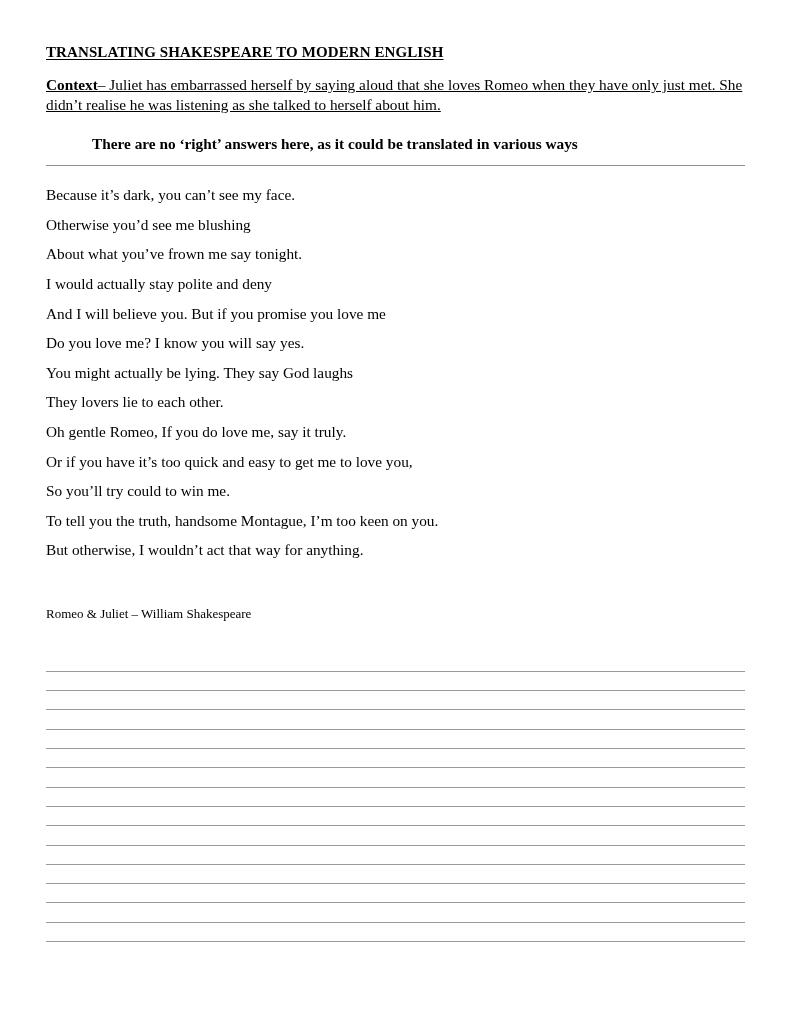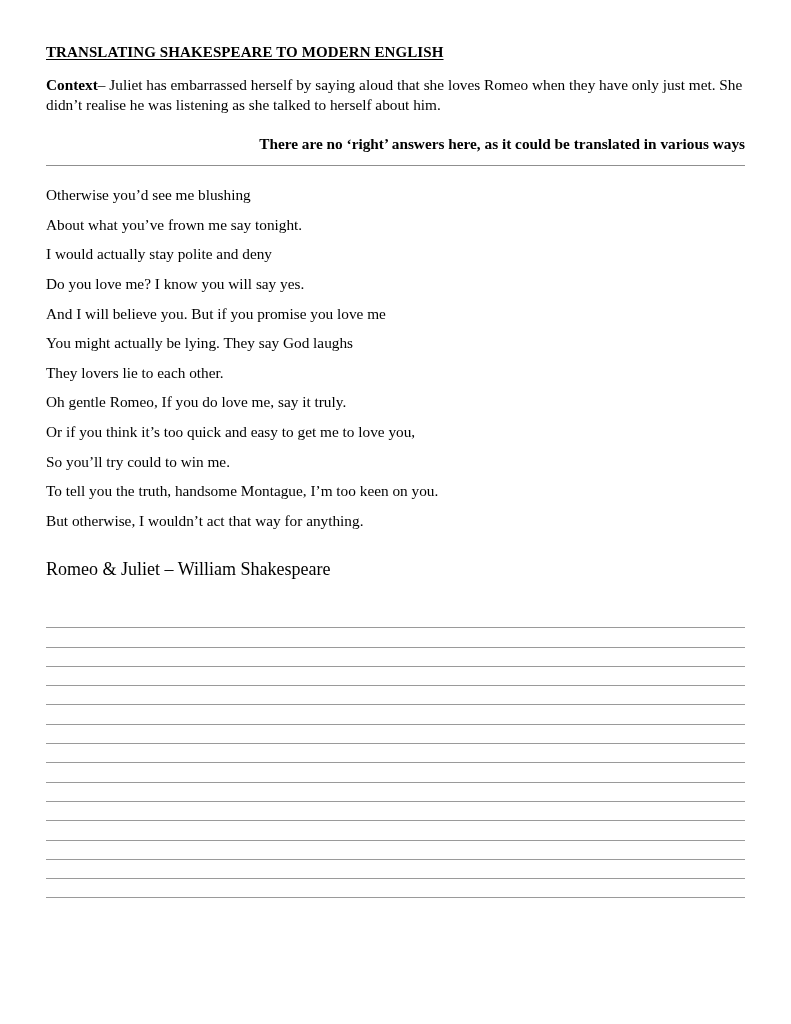--- a/index.html
+++ b/index.html
@@ -32,31 +32,32 @@
     letter-spacing: 0.1px;
     margin: 0 0 14px 0;
     line-height: 1.15;
   }
   .context-para {
     font-size: 15.3px;
     line-height: 19.5px;
     margin: 0 0 20px 0;
     text-align: left;
     max-width: 700px;
+    text-decoration: underline;
   }
   .context-label {
     font-weight: bold;
   }
   .subtitle {
     font-size: 15.3px;
     font-weight: bold;
     line-height: 19px;
     margin: 8px 0 0 0;
     padding-left: 46px;
-    text-align: right;
+    text-align: left;
   }
   .divider {
     border: 0;
     border-top: 1px solid #8f8f8f;
     margin: 12px 0 0 0;
     width: 699px;
     height: 0;
   }
   .poem {
     list-style: none;
@@ -64,23 +65,23 @@
     padding: 0;
     margin-top: 14px;
   }
   .poem-line {
     font-size: 15.3px;
     line-height: 29.6px;
     height: 29.6px;
     white-space: pre;
   }
   .attribution {
-    font-size: 18px;
+    font-size: 13px;
     line-height: 29.6px;
-    margin-top: 20px;
+    margin-top: 34px;
     white-space: pre;
   }
   .ruled-lines {
     margin-top: 24px;
   }
   .ruled-line {
     width: 699px;
     height: 19.3px;
     border-bottom: 1px solid #9a9a9a;
     box-sizing: border-box;
@@ -95,29 +96,30 @@
 
   <p class="context-para">
     <span class="context-label">Context</span><span>– Juliet  has embarrassed herself by saying aloud that she loves Romeo when they have only just met. She didn’t realise he was listening as she talked to herself about him.</span>
   </p>
 
   <p class="subtitle">There are no ‘right’ answers here, as it could be translated in various ways</p>
 
   <hr class="divider">
 
   <div class="poem">
+    <div class="poem-line">Because it’s dark, you can’t see my face.</div>
     <div class="poem-line">Otherwise you’d see me blushing</div>
     <div class="poem-line">About what you’ve frown me say tonight.</div>
     <div class="poem-line">I would actually stay polite and deny</div>
+    <div class="poem-line">And I will believe you. But if you promise you love me</div>
     <div class="poem-line">Do you love me? I know you will say yes.</div>
-    <div class="poem-line">And I will believe you. But if you promise you love me</div>
     <div class="poem-line">You might actually be lying. They say God laughs</div>
     <div class="poem-line">They lovers lie to each other.</div>
     <div class="poem-line">Oh gentle Romeo, If you do love me, say it truly.</div>
-    <div class="poem-line">Or if you think it’s too quick and easy to get me to love you,</div>
+    <div class="poem-line">Or if you have it’s too quick and easy to get me to love you,</div>
     <div class="poem-line">So you’ll try could to win me.</div>
     <div class="poem-line">To tell you the truth, handsome Montague, I’m too keen on you.</div>
     <div class="poem-line">But otherwise, I wouldn’t act that way for anything.</div>
   </div>
 
   <div class="attribution">Romeo &amp; Juliet – William Shakespeare</div>
 
   <div class="ruled-lines">
     <div class="ruled-line"></div>
     <div class="ruled-line"></div>

